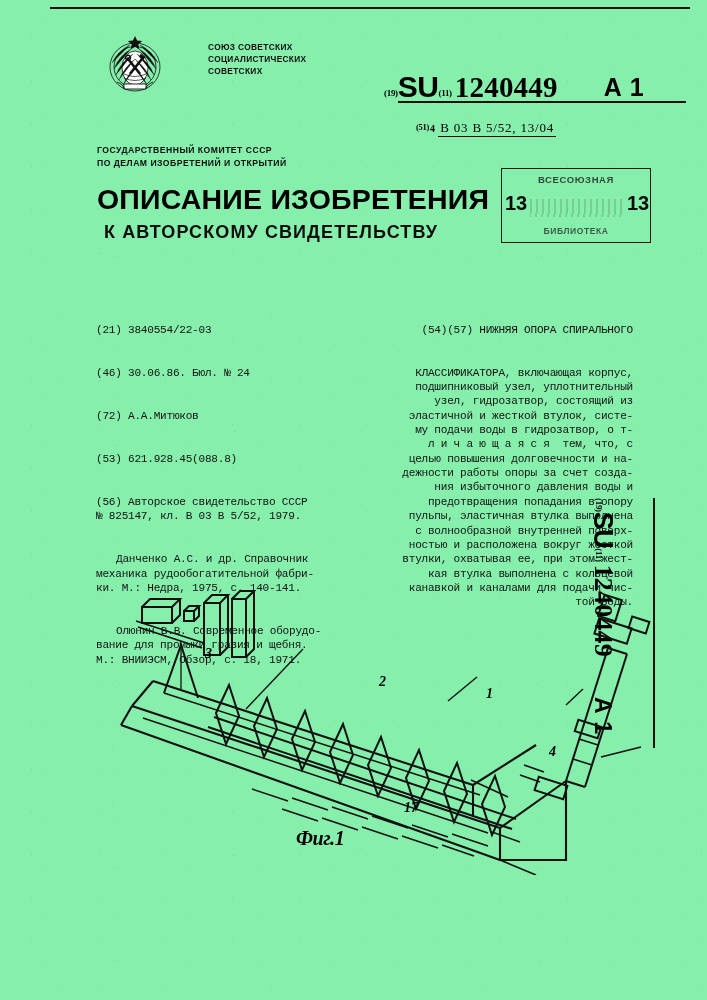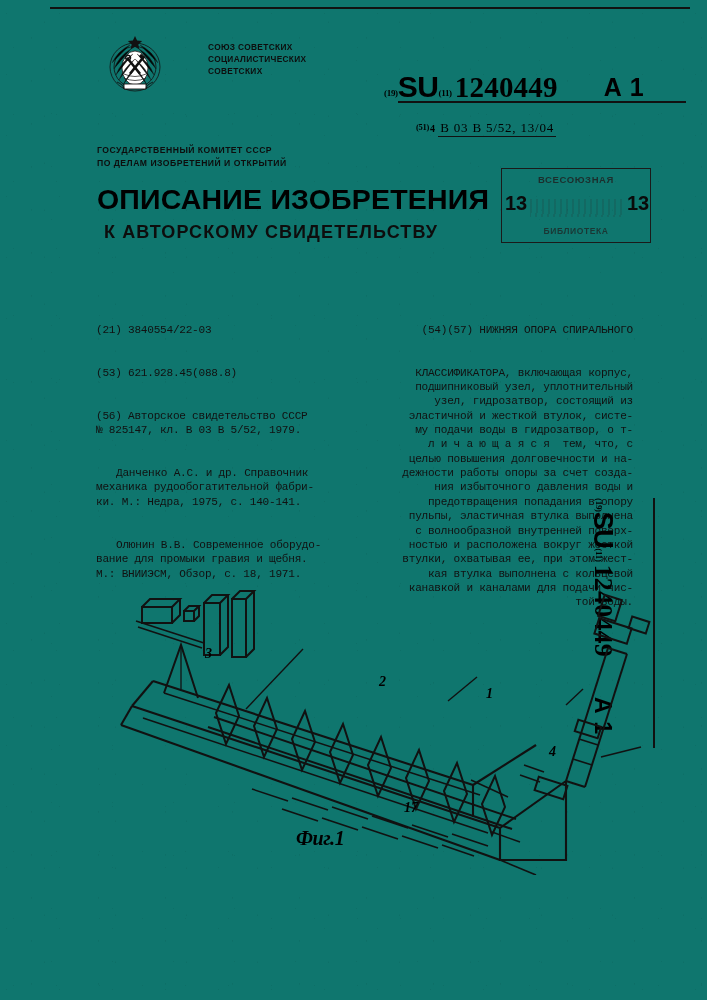--- a/index.html
+++ b/index.html
@@ -12,21 +12,21 @@
     height: 1000px;
     position: relative;
     overflow: hidden;
     font-family: "Liberation Serif", serif;
     color: #000000;
   }
 
   .page {
     position: absolute;
     inset: 0;
-    background: #0f766e;
+    background: #86efac;
   }
 
   
   .top-rule {
     position: absolute;
     left: 50px;
     top: 7px;
     width: 640px;
     height: 2px;
     background: #111;
@@ -399,20 +399,22 @@
   <div class="stamp">
     <div class="stamp-top">ВСЕСОЮЗНАЯ</div>
     <div class="stamp-mid"></div>
     <div class="stamp-bottom">БИБЛИОТЕКА</div>
   </div>
   <div class="stamp-num-l" style="left:505px; top:192px;">13</div>
   <div class="stamp-num-r" style="left:627px; top:192px;">13</div>
 
   <div class="col col-left">
     <p>(21) 3840554/22-03</p>
+    <p>(46) 30.06.86. Бюл. № 24</p>
+    <p>(72) А.А.Митюков</p>
     <p>(53) 621.928.45(088.8)</p>
     <p>(56) Авторское свидетельство СССР
 № 825147, кл. B 03 B 5/52, 1979.</p>
     <p class="indent">Данченко А.С. и др. Справочник
 механика рудообогатительной фабри-
 ки. М.: Недра, 1975, с. 140-141.</p>
     <p class="indent">Олюнин В.В. Современное оборудо-
 вание для промыки гравия и щебня.
 М.: ВНИИЭСМ, Обзор, с. 18, 1971.</p>
   </div>

